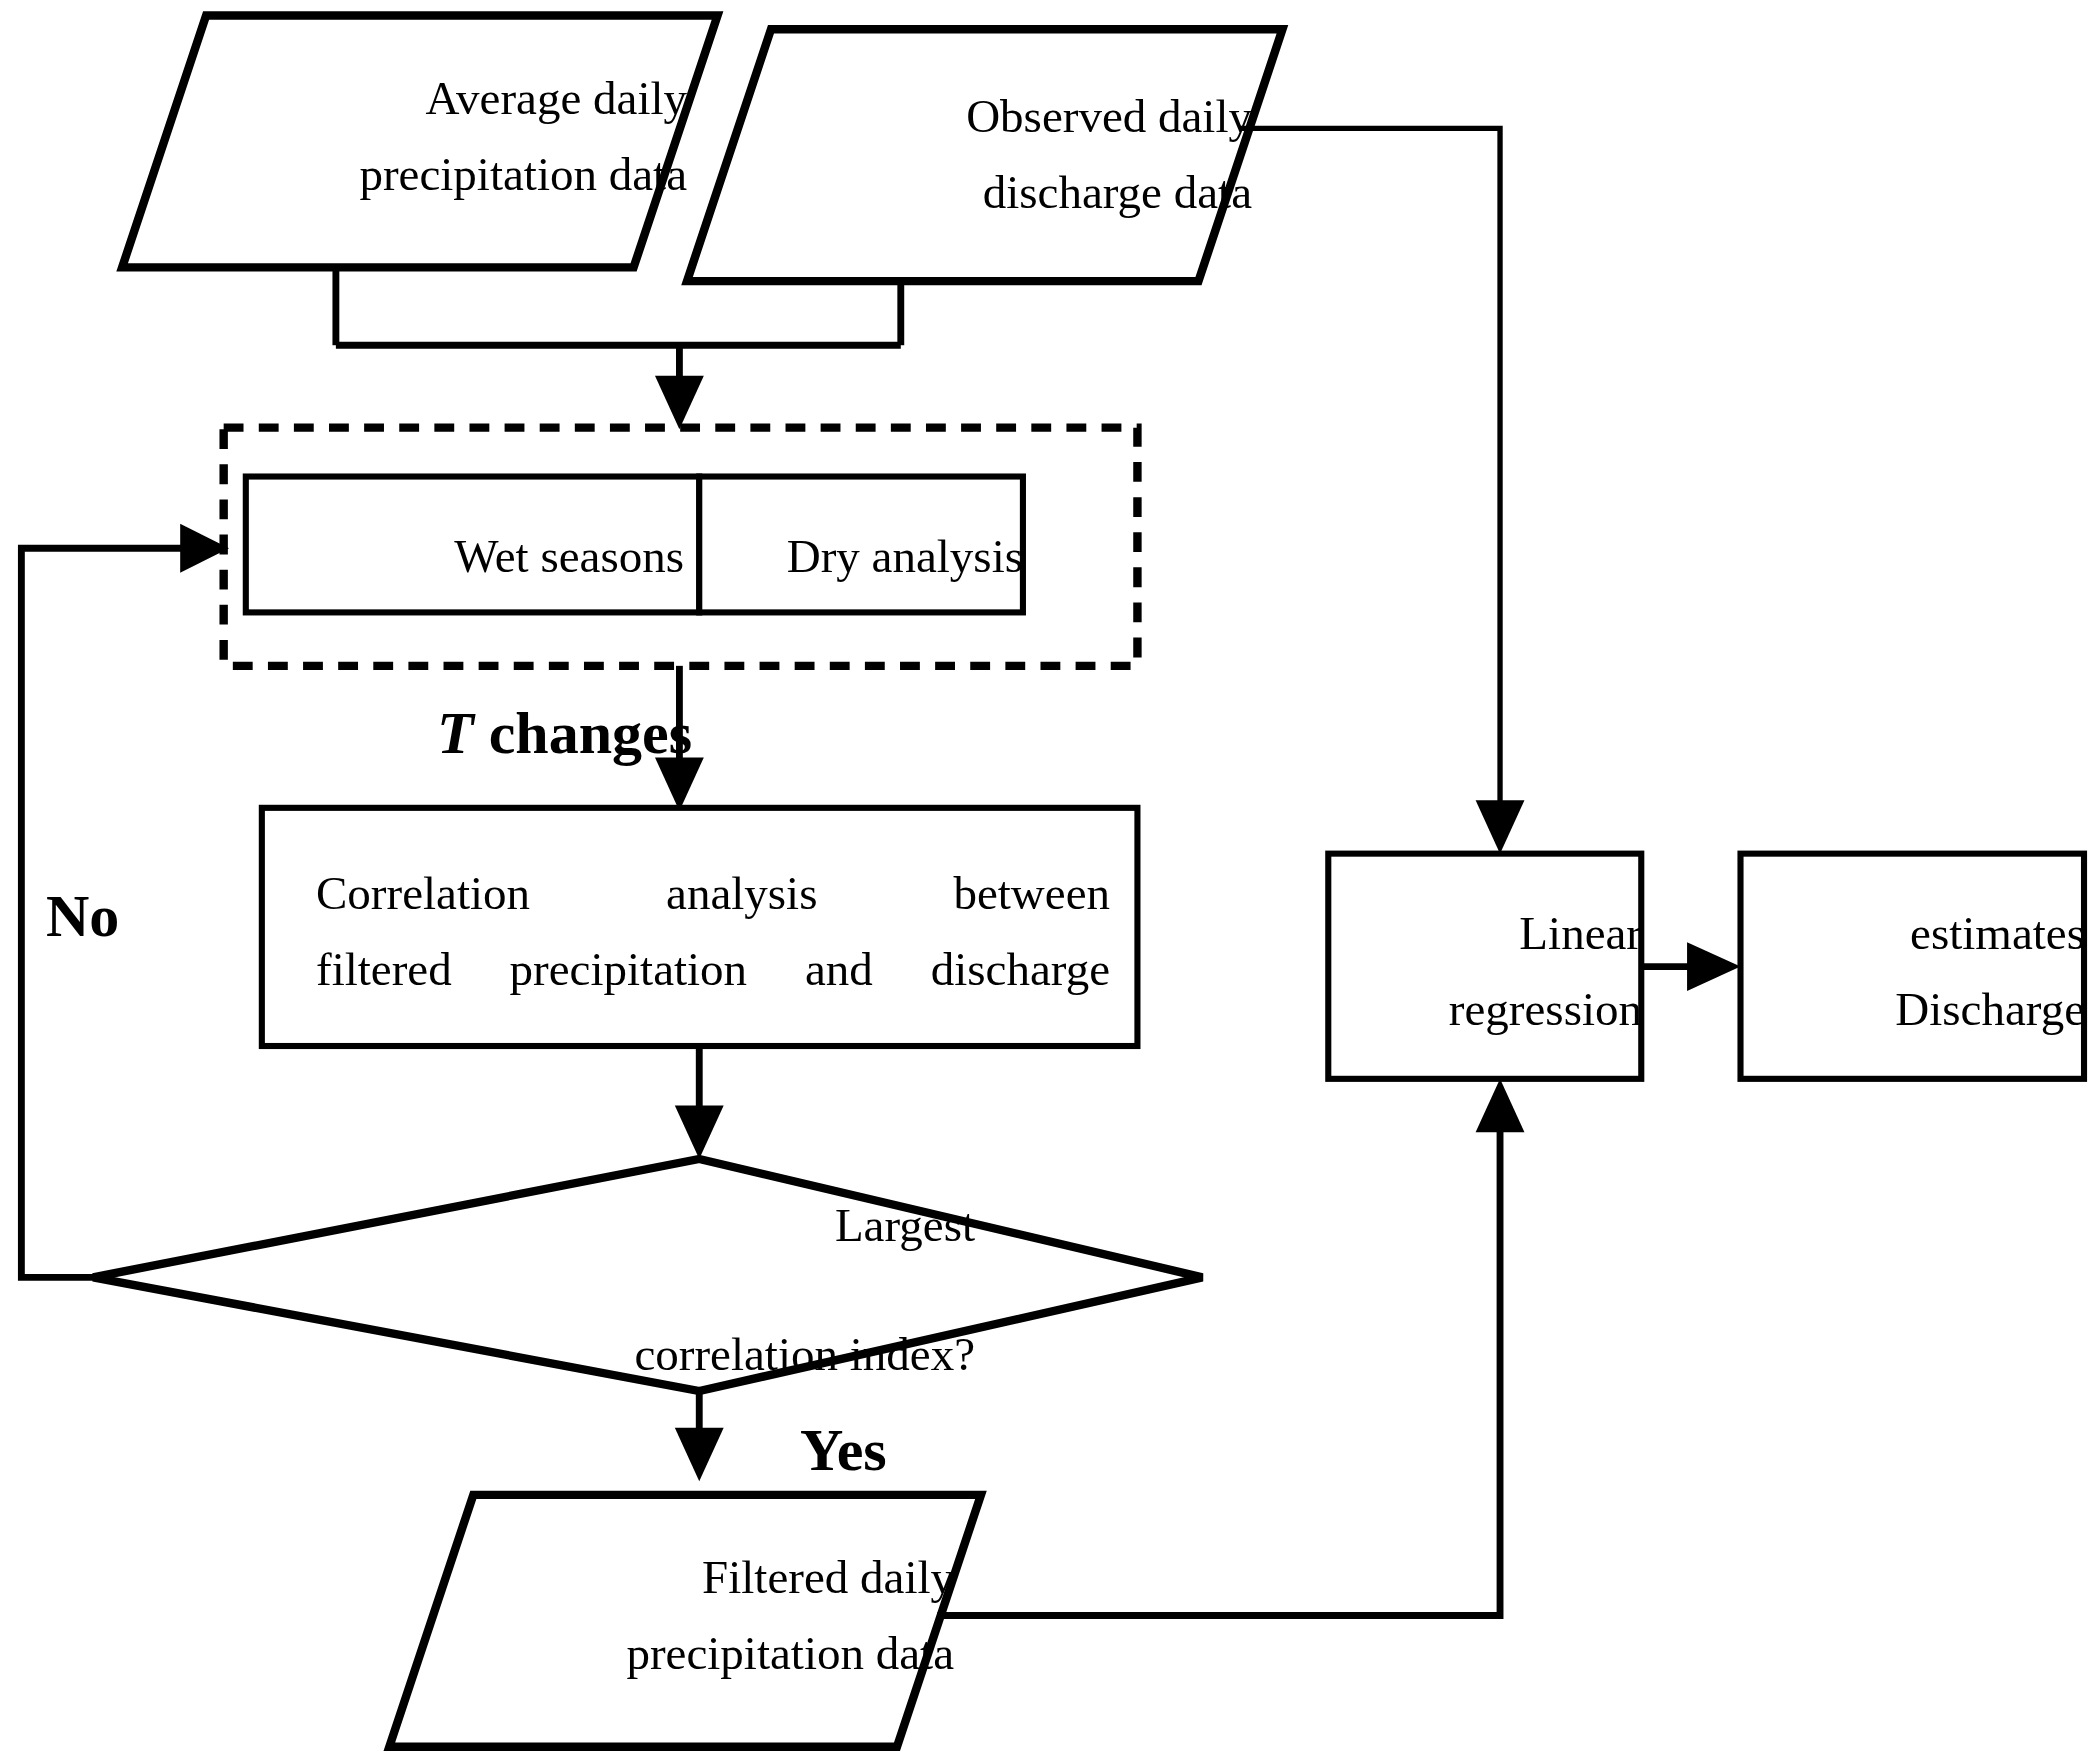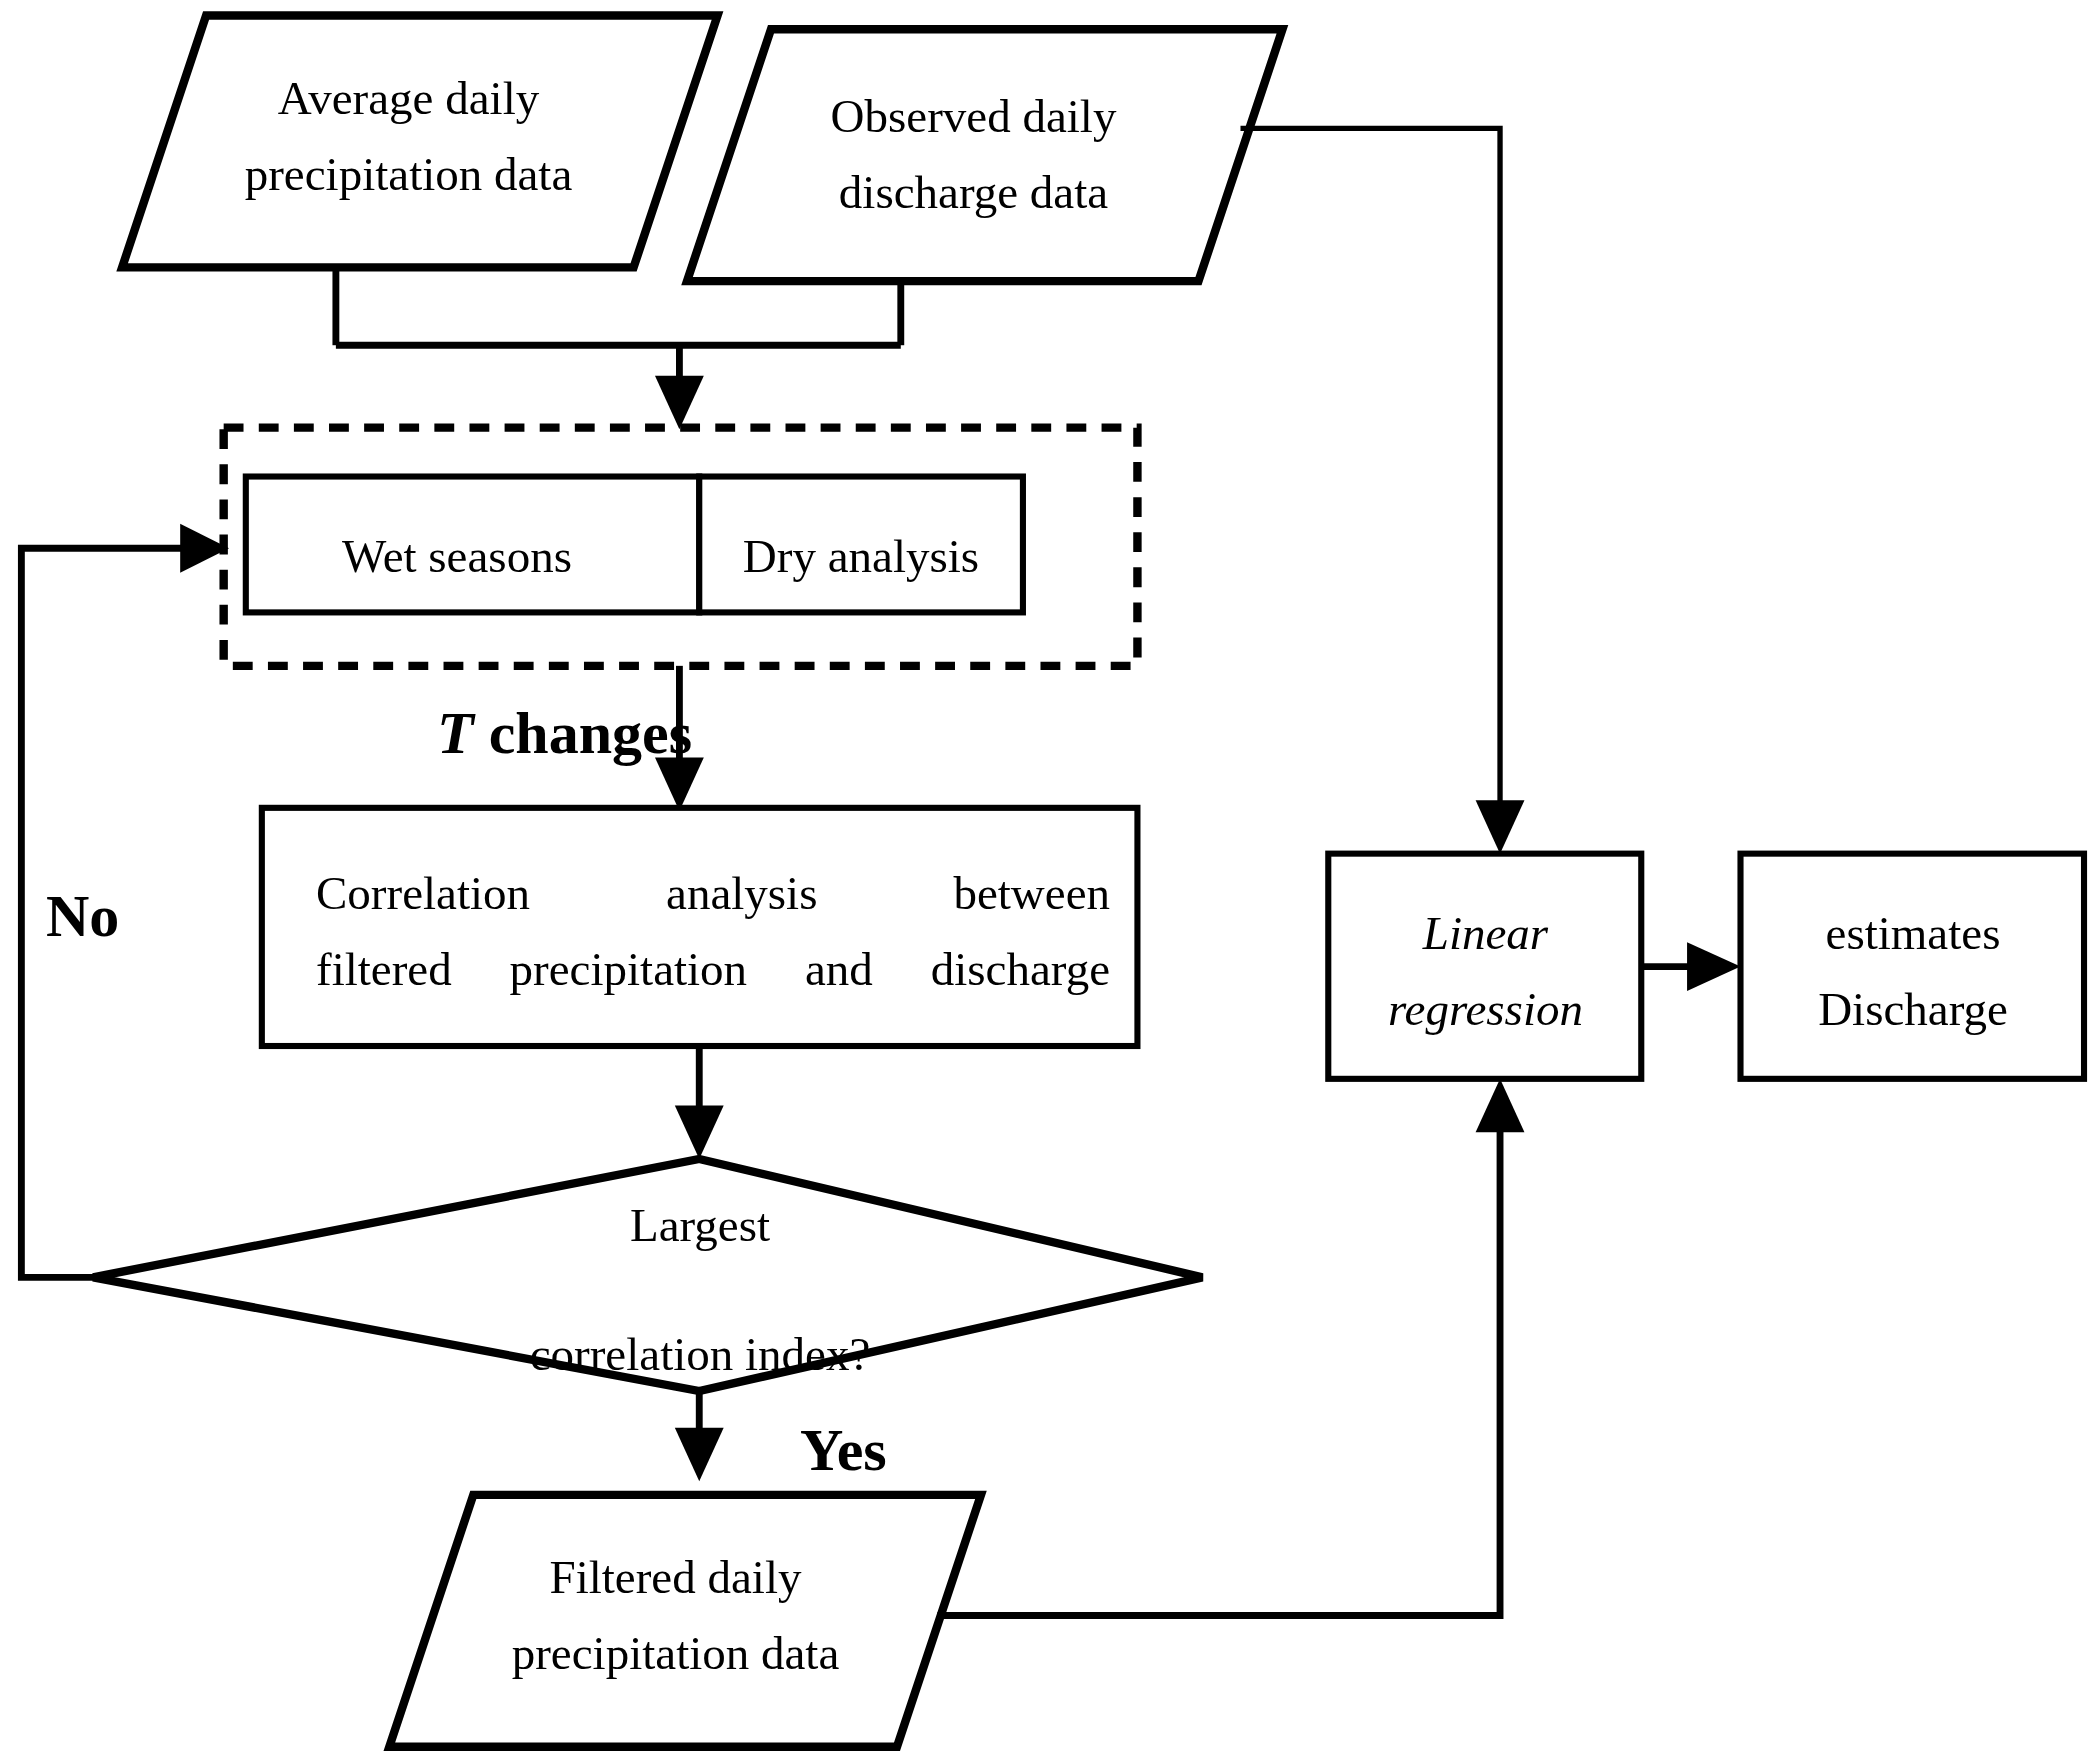--- a/index.html
+++ b/index.html
@@ -35,21 +35,21 @@
     font-weight: bold;
   }
 
   
   .textblock {
     position: absolute;
     color: #000000;
     font-family: "Liberation Serif", "DejaVu Serif", serif;
     font-size: 47px;
     line-height: 1.62;
-    text-align: center;
+    text-align: right;
     pointer-events: none;
   }
   .textblock.justify {
     text-align: justify;
     text-align-last: justify;
   }
   .edge-label {
     position: absolute;
     color: #000000;
     font-family: "Liberation Serif", "DejaVu Serif", serif;
@@ -198,21 +198,21 @@
   <div class="textblock" style="left:425px; top:1187px; width:550px;">
     <div>Largest</div>
     <div style="margin-top:53px;">correlation index?</div>
   </div>
 
   <div class="textblock" style="left:397px; top:1539px; width:557px;">
     <div>Filtered daily</div>
     <div>precipitation data</div>
   </div>
 
-  <div class="textblock" style="left:1329px; top:895px; width:313px;font-style:italic;">
+  <div class="textblock" style="left:1329px; top:895px; width:313px;">
     <div>Linear</div>
     <div>regression</div>
   </div>
 
   <div class="textblock" style="left:1741px; top:895px; width:344px;">
     <div>estimates</div>
     <div>Discharge</div>
   </div>
 
 </div>

